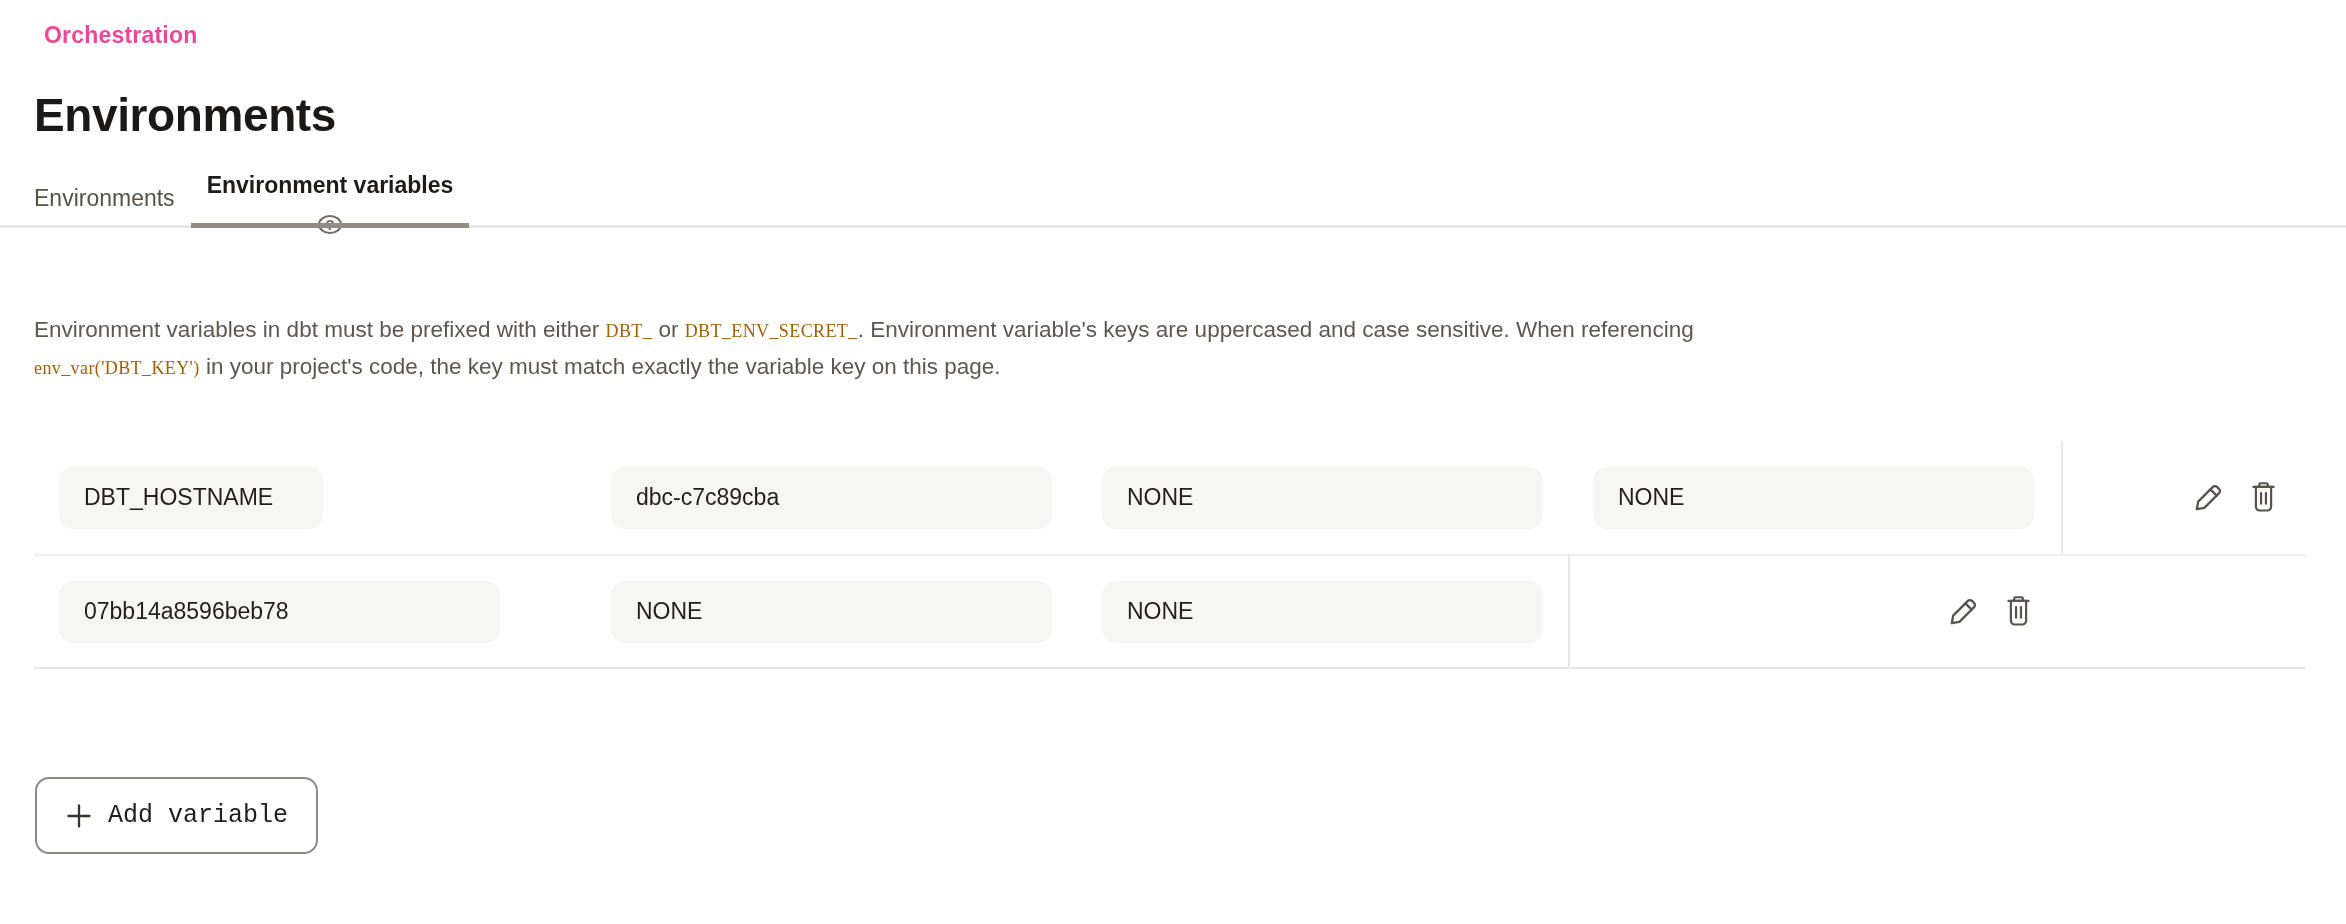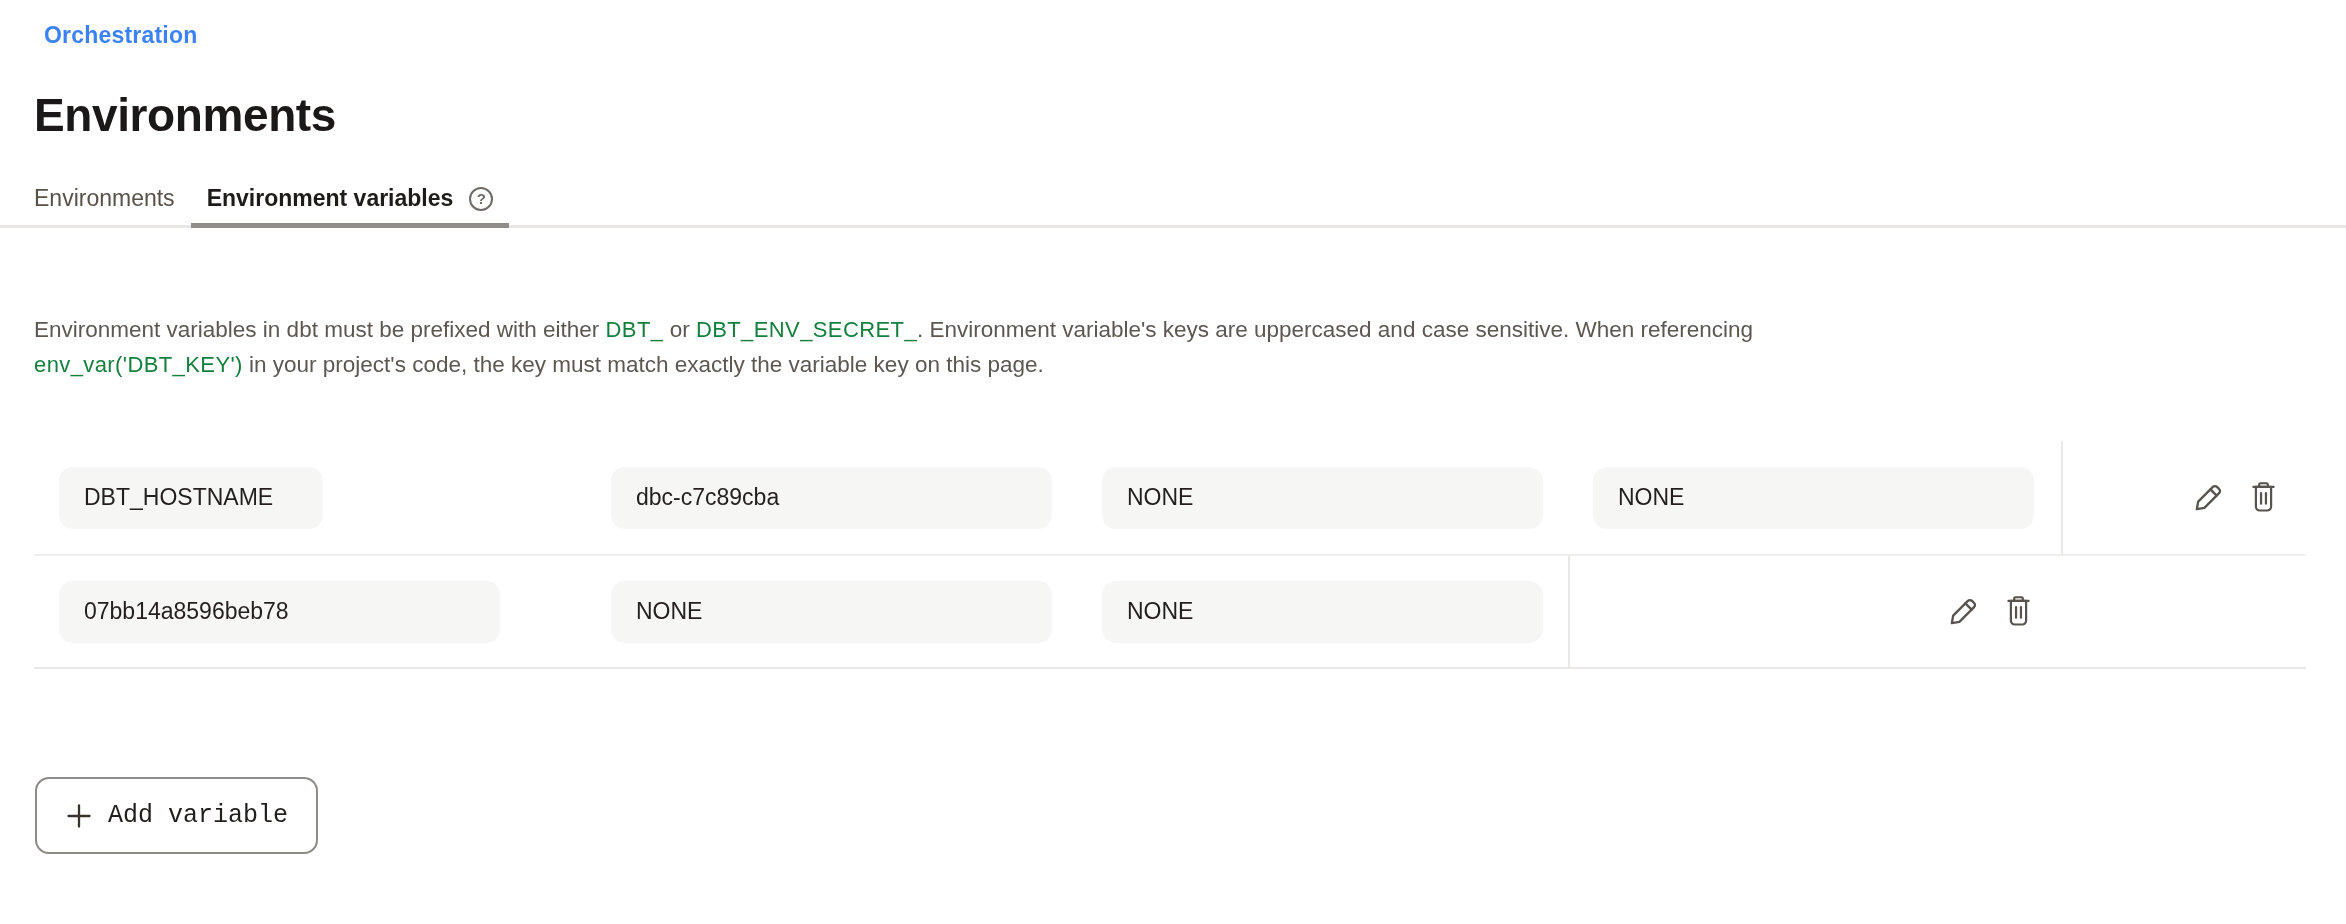--- a/index.html
+++ b/index.html
@@ -7,59 +7,59 @@
   body {
     width:2346px; height:924px; background:#ffffff;
     font-family:"Liberation Sans", sans-serif;
     color:#24211f; overflow:hidden; position:relative;
   }
   .page { position:absolute; inset:0; }
 
   
   .breadcrumb {
     position:absolute; left:44px; top:22px;
-    font-size:23px; font-weight:600; color:#3b82f6; letter-spacing:.2px;
+    font-size:23px; font-weight:600; color:#ec4899; letter-spacing:.2px;
   }
 
   
   .page-title {
     position:absolute; left:34px; top:88px; margin:0;
     font-size:46px; font-weight:700; color:#1b1918; letter-spacing:-.4px;
   }
 
   
   .tabbar {
     position:absolute; left:0; top:172px; width:2346px; height:56px;
     border-bottom:3px solid #e9e8e6;
     display:flex; align-items:stretch; padding-left:18px;
   }
   .tab {
     position:relative; display:flex; align-items:center; gap:16px;
     padding:0 16px; margin:0 0 0 0; font-size:23px; cursor:pointer;
   }
   .tab.inactive { color:#575149; font-weight:500; }
-  .tab.active   { color:#1e1c1a; font-weight:600; }
+  .tab.active   { color:#1e1c1a; font-weight:600;flex-direction:column; }
   .tab.active::after {
     content:""; position:absolute; left:0; right:0; bottom:-3px; height:5px;
     background:#908d86;
   }
   .help-badge {
     width:24px; height:24px; border:2px solid #6f6b67; border-radius:50%;
     display:flex; align-items:center; justify-content:center;
     font-size:15px; font-weight:600; color:#6f6b67; line-height:1;
   }
 
   
   .desc {
     position:absolute; left:34px; top:312px; width:2220px; margin:0;
     font-size:22.5px; line-height:35px; color:#5d5751;
   }
   .desc .code {
-    font-family:Liberation Sans, sans-serif;
-    font-size:22px; color:#15803d; letter-spacing:.4px;
+    font-family:Liberation Serif, serif;
+    font-size:18px; color:#a16207; letter-spacing:.4px;
   }
 
   
   .evtable { position:absolute; left:34px; top:441px; width:2272px; }
   .tgrid { display:grid; grid-template-columns:552px 491px 491px 493px 245px; }
   .thead {
     background:#fafaf9; height:61px;
     border-top:2px solid #ececea; border-bottom:2px solid #e9e8e6;
   }
   .th {

